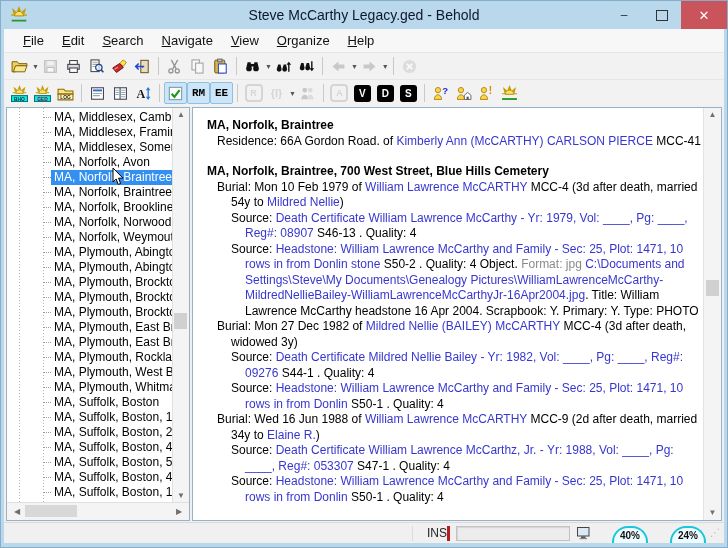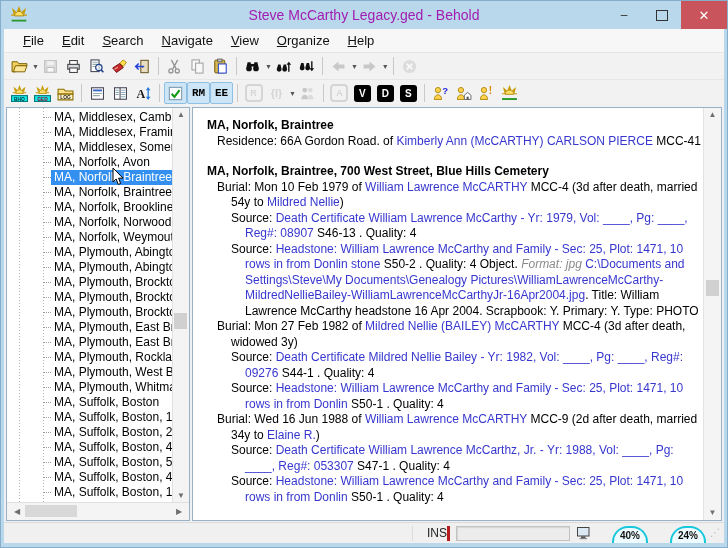--- a/index.html
+++ b/index.html
@@ -3,21 +3,21 @@
 <meta charset="utf-8">
 <style>
   html,body{margin:0;padding:0;}
   body{width:728px;height:548px;position:relative;font-family:"Liberation Sans",sans-serif;
        background:#b9d8ec;overflow:hidden;-webkit-font-smoothing:none;}
   .window{position:absolute;inset:0;background:#b9d8ec;border:1px solid #86aeca;box-sizing:border-box;}
 
   
   .titlebar{height:28px;display:flex;align-items:center;position:relative;}
   .app-icon{width:18px;height:18px;margin-left:9px;}
-  .title{position:absolute;left:0;right:0;text-align:center;font-size:14px;color:#a21caf;pointer-events:none;}
+  .title{position:absolute;left:0;right:0;text-align:center;font-size:14px;color:#0f172a;pointer-events:none;}
   .win-controls{margin-left:auto;display:flex;align-items:stretch;height:28px;}
   .win-btn{width:38px;display:flex;align-items:center;justify-content:center;color:#333;font-size:12px;}
   .win-max-glyph{width:10px;height:9px;border:1px solid #333;}
   .win-close{width:46px;background:#c9545b;color:#fff;font-size:13px;display:flex;align-items:center;justify-content:center;}
 
   
   .main{margin:0 3px;background:#f2f2f2;height:514px;display:flex;flex-direction:column;box-sizing:border-box;}
   .menubar{height:23px;background:#f7f7f7;display:flex;align-items:center;padding-left:10px;font-size:13px;color:#111;flex:0 0 auto;}
   .menu-item{padding:2px 9px;}
   .toolbar{height:26px;background:#f2f2f2;border-top:1px solid #e6e6e6;display:flex;align-items:center;padding-left:4px;flex:0 0 auto;}
@@ -48,21 +48,21 @@
   .hthumb{position:absolute;left:18px;top:2px;width:52px;height:12px;background:#d8d8d8;}
   .vthumb{position:absolute;left:1px;width:13px;height:16px;background:#d0d0d0;}
 
   .content-panel{flex:1 1 auto;background:#fff;border:1px solid #9ab0c4;margin-left:2px;position:relative;overflow:hidden;box-sizing:border-box;}
   .content-text{position:absolute;top:10px;left:14px;right:20px;bottom:0;font-size:12px;line-height:15.5px;color:#000;overflow:hidden;}
   .section-title{font-weight:bold;margin-top:15px;}
   .section-title:first-child{margin-top:0;}
   .p1{padding-left:24px;text-indent:-14px;}
   .p2{padding-left:38px;text-indent:-14px;}
   .lnk{color:#3737cf;}
-  .gry{color:#8a8a8a;font-style:italic;}
+  .gry{color:#8a8a8a;}
   .content-vscroll{position:absolute;top:0;right:0;bottom:0;width:17px;background:#f4f4f4;border-left:1px solid #e3e3e3;display:flex;flex-direction:column;justify-content:space-between;align-items:center;}
   .content-vscroll .vthumb{top:172px;left:2px;}
 
   
   .statusbar{height:20px;background:#f0f0f0;border-top:1px solid #dadada;display:flex;align-items:center;font-size:12px;color:#222;flex:0 0 auto;}
   .sb-fill{flex:1 1 auto;height:100%;}
   .sb-ins{width:34px;text-align:right;border-left:1px solid #dcdcdc;border-right:3px solid #b91c1c;height:15px;line-height:15px;}
   .sb-progress{width:112px;height:13px;background:#ececec;border:1px solid #c2c2c2;box-shadow:inset 1px 1px 1px #d5d5d5;margin:0 6px;}
   .sb-icon svg{width:16px;height:14px;display:block;}
   .gauge{width:32px;height:15px;border:2px solid #17c7dc;border-bottom:none;border-radius:16px 16px 0 0;background:#eefcff;font-size:10px;font-weight:bold;color:#111;text-align:center;line-height:15px;margin:2px 2px 0 20px;align-self:flex-end;}
@@ -485,21 +485,21 @@
       </div>
 
       <div class="content-panel">
         <div class="content-text" id="content">
             <div class="section-title">MA, Norfolk, Braintree</div>
             <div class="p1"><span>Residence: 66A Gordon Road. of </span><span class="lnk">Kimberly Ann (McCARTHY) CARLSON PIERCE</span><span> MCC-41</span></div>
             <div class="section-title">MA, Norfolk, Braintree, 700 West Street, Blue Hills Cemetery</div>
             <div class="p1"><span>Burial: Mon 10 Feb 1979 of </span><span class="lnk">William Lawrence McCARTHY</span><span> MCC-4 (3d after death, married 54y to </span><span class="lnk">Mildred Nellie</span><span>)</span></div>
             <div class="p2"><span>Source: </span><span class="lnk">Death Certificate William Lawrence McCarthy - Yr: 1979, Vol: ____, Pg: ____, Reg#: 08907</span><span> S46-13 . Quality: 4</span></div>
             <div class="p2"><span>Source: </span><span class="lnk">Headstone: William Lawrence McCarthy and Family - Sec: 25, Plot: 1471, 10 rows in from Donlin stone</span><span> S50-2 . Quality: 4 Object. </span><span class="gry">Format: jpg </span><span class="lnk">C:\Documents and Settings\Steve\My Documents\Genealogy Pictures\WilliamLawrenceMcCarthy-MildredNellieBailey-WilliamLawrenceMcCarthyJr-16Apr2004.jpg</span><span>. Title: William Lawrence McCarthy headstone 16 Apr 2004. Scrapbook: Y. Primary: Y. Type: PHOTO</span></div>
-            <div class="p1"><span>Burial: Mon 27 Feb 1982 of </span><span class="lnk">Mildred Nellie (BAILEY) McCARTHY</span><span> MCC-4 (3d after death, widowed 3y)</span></div>
+            <div class="p1"><span>Burial: Mon 27 Dec 1982 of </span><span class="lnk">Mildred Nellie (BAILEY) McCARTHY</span><span> MCC-4 (3d after death, widowed 3y)</span></div>
             <div class="p2"><span>Source: </span><span class="lnk">Death Certificate Mildred Nellie Bailey - Yr: 1982, Vol: ____, Pg: ____, Reg#: 09276</span><span> S44-1 . Quality: 4</span></div>
             <div class="p2"><span>Source: </span><span class="lnk">Headstone: William Lawrence McCarthy and Family - Sec: 25, Plot: 1471, 10 rows in from Donlin</span><span> S50-1 . Quality: 4</span></div>
             <div class="p1"><span>Burial: Wed 16 Jun 1988 of </span><span class="lnk">William Lawrence McCARTHY</span><span> MCC-9 (2d after death, married 34y to </span><span class="lnk">Elaine R.</span><span>)</span></div>
             <div class="p2"><span>Source: </span><span class="lnk">Death Certificate William Lawrence McCarthz, Jr. - Yr: 1988, Vol: ____, Pg: ____, Reg#: 053307</span><span> S47-1 . Quality: 4</span></div>
             <div class="p2"><span>Source: </span><span class="lnk">Headstone: William Lawrence McCarthy and Family - Sec: 25, Plot: 1471, 10 rows in from Donlin</span><span> S50-1 . Quality: 4</span></div>
           </div>
         <div class="content-vscroll">
           <span class="scroll-arrow">▲</span>
           <span class="vthumb"></span>
           <span class="scroll-arrow">▼</span>

